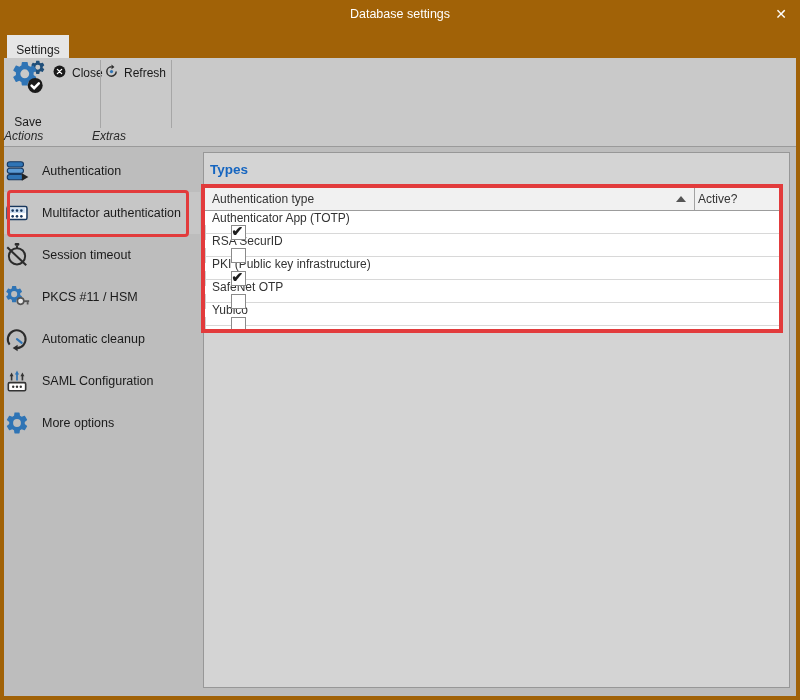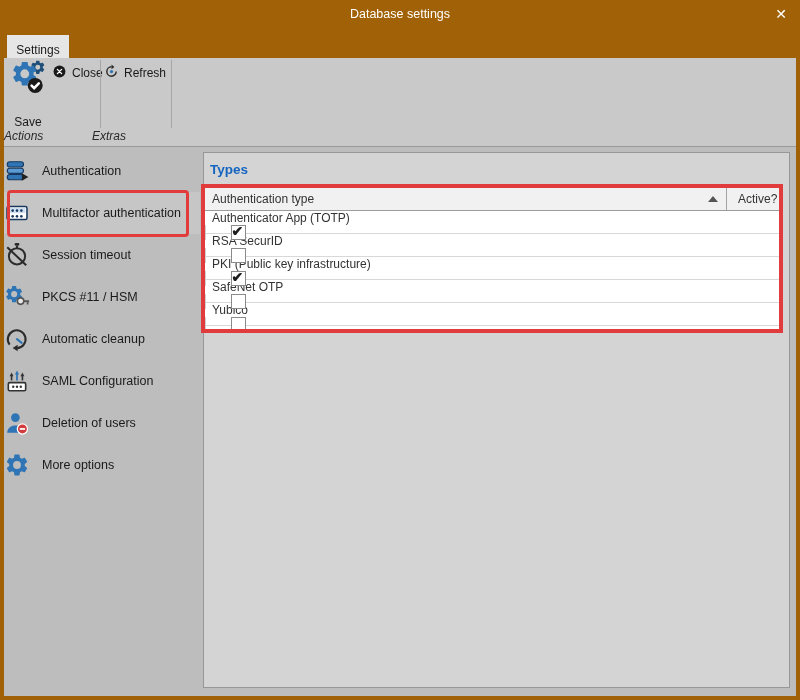--- a/index.html
+++ b/index.html
@@ -44,21 +44,21 @@
   .panel{position:absolute;left:199px;top:5px;width:587px;height:536px;background:#d4d4d4;border:1px solid #979797;box-sizing:border-box;}
   .panel-tabs{position:absolute;left:6px;top:9px;display:flex;gap:10px;font-size:13.5px;flex-direction:column;}
   .ptab-selected{color:#1565c0;font-weight:bold;cursor:pointer;}
   .ptab{color:#222;cursor:pointer;}
   
   .table-frame{position:absolute;left:-3px;top:31px;width:574px;height:141px;border:4px solid #e23b3c;border-radius:0;background:#fff;overflow:hidden;}
   .thead{display:flex;height:23px;background:#f1f1f1;border-bottom:1px solid #9c9c9c;box-sizing:border-box;cursor:pointer;}
   .th-type{flex:1;display:flex;align-items:center;padding-left:7px;font-size:12px;color:#333;}
   .sort-arrow{width:0;height:0;border-left:5px solid transparent;border-right:5px solid transparent;
               border-bottom:6px solid #555;margin-left:auto;margin-right:8px;}
-  .th-active{width:53px;border-left:1px solid #a3a3a3;display:flex;align-items:center;padding-left:11px;font-size:12px;color:#333;box-sizing:border-box;}
+  .th-active{width:85px;border-left:1px solid #a3a3a3;display:flex;align-items:center;padding-left:3px;font-size:12px;color:#333;box-sizing:border-box;}
   .trow{display:flex;height:23px;border-bottom:1px solid #d8d8d8;box-sizing:border-box;background:#fff;cursor:default;flex-direction:column;}
   .cell-type{flex:1;display:flex;align-items:center;padding-left:7px;font-size:12px;color:#333;}
   .cell-active{width:65px;border-left:1px solid #d0d0d0;display:flex;align-items:center;justify-content:center;box-sizing:border-box;}
   .checkbox{width:15px;height:15px;background:#fff;border:1px solid #8a8a8a;box-sizing:border-box;position:relative;cursor:pointer;}
   .checkbox.checked::after{content:"\2714";position:absolute;left:0px;top:-3px;font-size:14px;font-weight:bold;color:#1d1d1d;}
 </style>
 </head>
 <body>
 
 <div class="window">
@@ -194,32 +194,20 @@
               <line x1="17" y1="11.5" x2="17" y2="7" stroke="#333" stroke-width="1.5"></line>
               <polygon points="15.2,7.5 18.8,7.5 17,4.2" fill="#333"></polygon>
               <line x1="12" y1="11.5" x2="12" y2="5.5" stroke="#2f74b5" stroke-width="1.6"></line>
               <polygon points="10.1,6 13.9,6 12,2.4" fill="#2f74b5"></polygon>
             </svg>
           </span>
     <span class="sb-label">SAML Configuration</span>
 
   </div>
 
-  <div class="sb-item">
-    <span class="sb-icon">
-            <svg viewBox="0 0 24 24">
-              <circle cx="10.5" cy="7" r="4" fill="#2f74b5"></circle>
-              <path d="M3 21c0-4.3 3.4-6.7 7.5-6.7 1.7 0 3.2.4 4.4 1.1V21z" fill="#2f74b5"></path>
-              <circle cx="17" cy="17.5" r="4.7" fill="#d23a3c" stroke="#fff" stroke-width="1.2"></circle>
-              <rect x="14.5" y="16.7" width="5" height="1.6" fill="#fff"></rect>
-            </svg>
-          </span>
-    <span class="sb-label">Deletion of users</span>
-
-  </div>
 
   <div class="sb-item">
     <span class="sb-icon">
             <svg viewBox="0 0 24 24">
               <path d="M19.14 12.94c.04-.3.06-.61.06-.94 0-.32-.02-.64-.07-.94l2.03-1.58a.49.49 0 0 0 .12-.61l-1.92-3.32a.49.49 0 0 0-.59-.22l-2.39.96c-.5-.38-1.03-.7-1.62-.94l-.36-2.54a.48.48 0 0 0-.48-.41h-3.84c-.24 0-.43.17-.47.41l-.36 2.54c-.59.24-1.13.57-1.62.94l-2.39-.96a.49.49 0 0 0-.59.22L2.73 8.87c-.12.21-.08.47.12.61l2.03 1.58c-.05.3-.09.63-.09.94s.02.64.07.94l-2.03 1.58a.49.49 0 0 0-.12.61l1.92 3.32c.12.22.37.29.59.22l2.39-.96c.5.38 1.03.7 1.62.94l.36 2.54c.05.24.24.41.48.41h3.84c.24 0 .44-.17.47-.41l.36-2.54c.59-.24 1.13-.56 1.62-.94l2.39.96c.22.08.47 0 .59-.22l1.92-3.32c.12-.22.07-.47-.12-.61l-2.01-1.58zM12 15.6a3.6 3.6 0 1 1 0-7.2 3.6 3.6 0 0 1 0 7.2z" fill="#2f74b5"></path>
             </svg>
           </span>
     <span class="sb-label">More options</span>
 
   </div>

